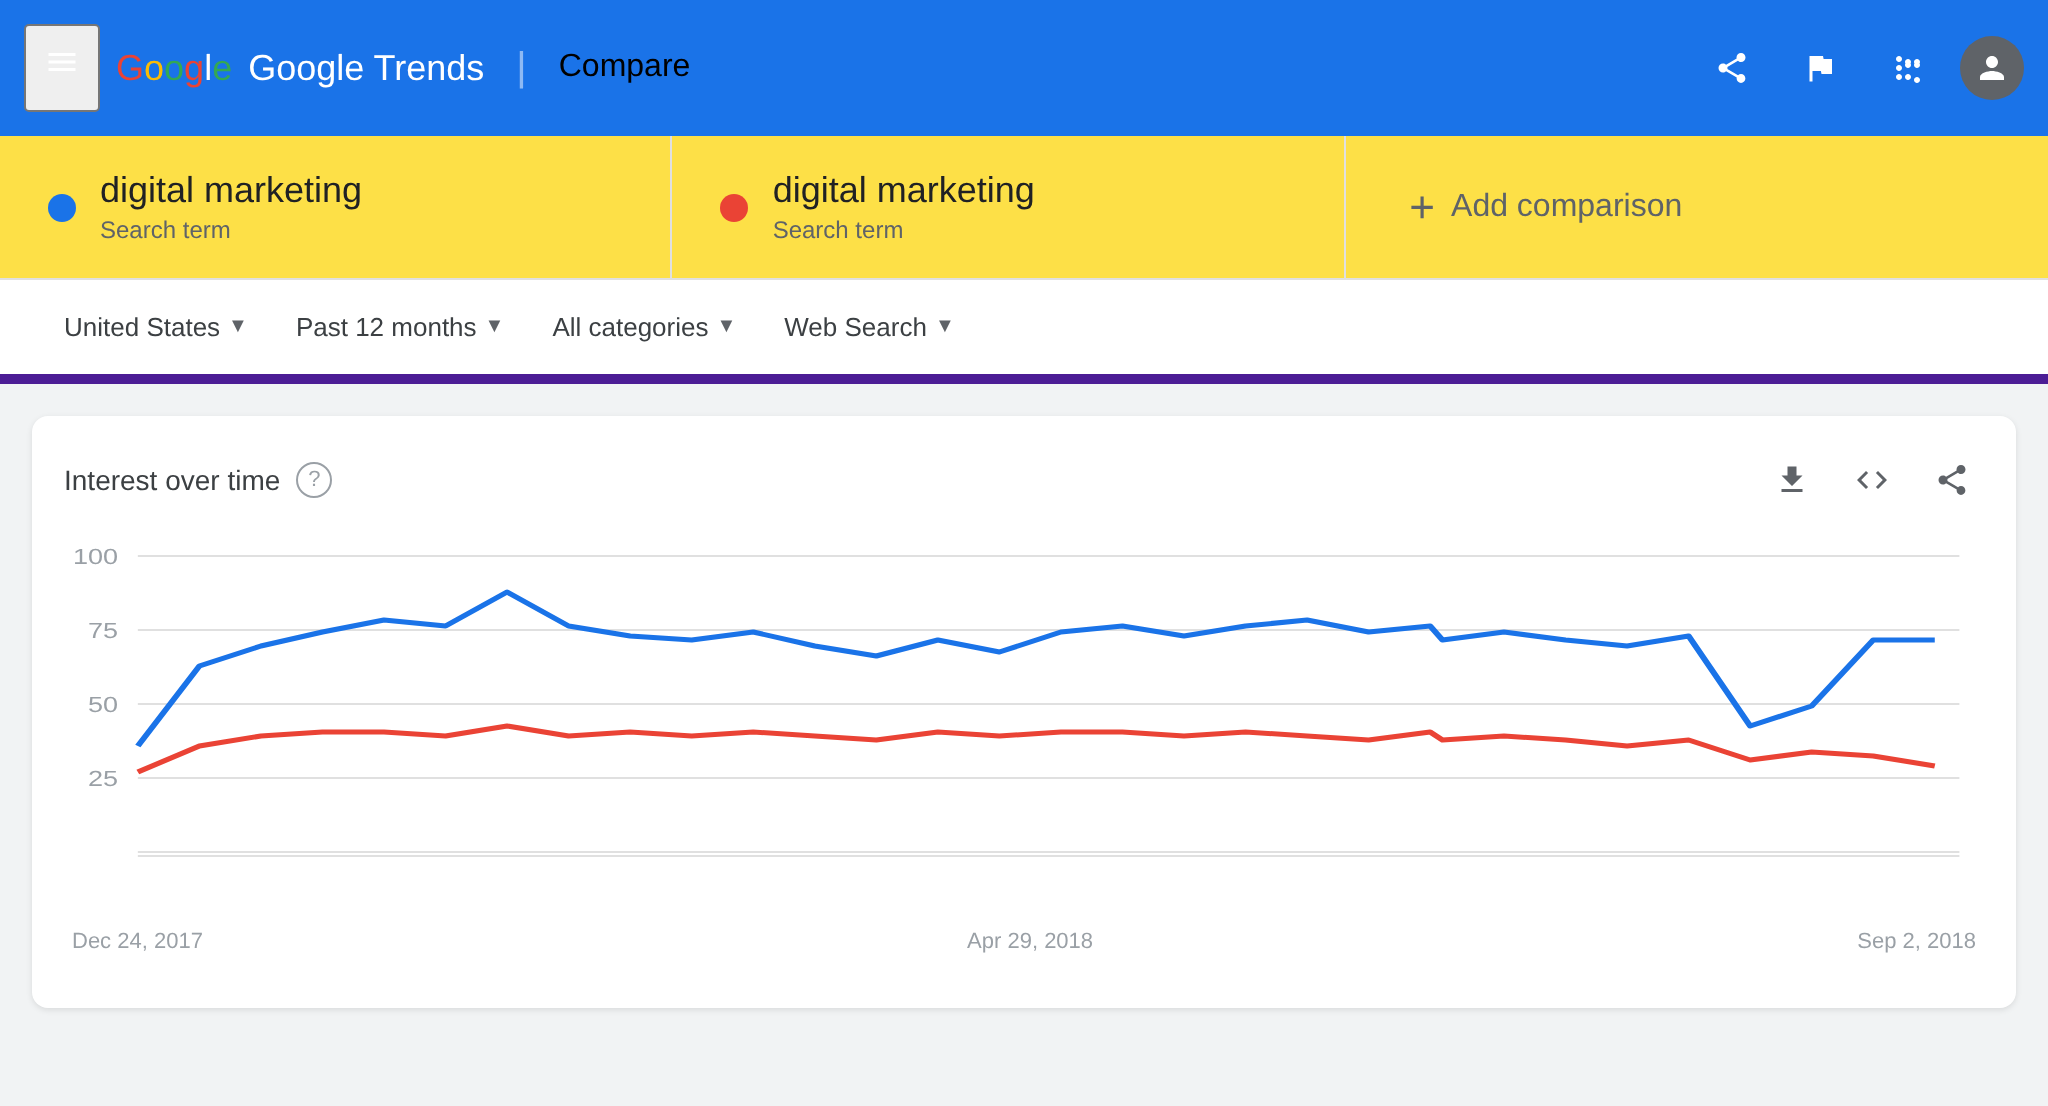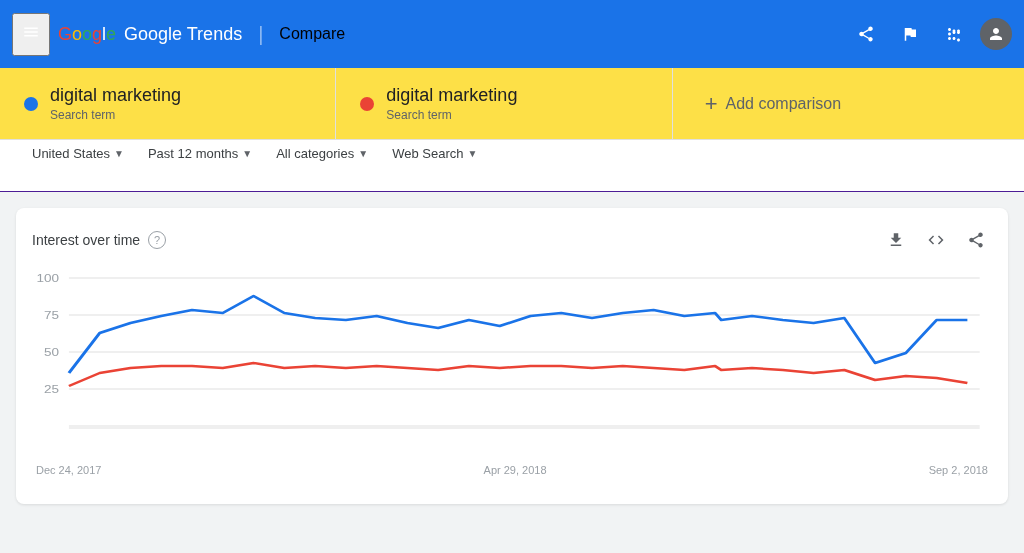--- a/index.html
+++ b/index.html
@@ -123,25 +123,25 @@
     }
     .add-label {
       font-size: 16px;
       color: #5f6368;
     }
 
     
     .filters-bar {
       background: white;
       display: flex;
-      align-items: flex-start;
+      align-items: center;
       padding: 0 24px;
       height: 52px;
       gap: 8px;
-      border-bottom: 1px solid #4c1d95;
+      border-bottom: 5px solid #4c1d95;
     }
     .filter-dropdown {
       display: flex;
       align-items: center;
       gap: 4px;
       padding: 6px 8px;
       cursor: pointer;
       border-radius: 4px;
       font-size: 13px;
       color: #3c4043;

